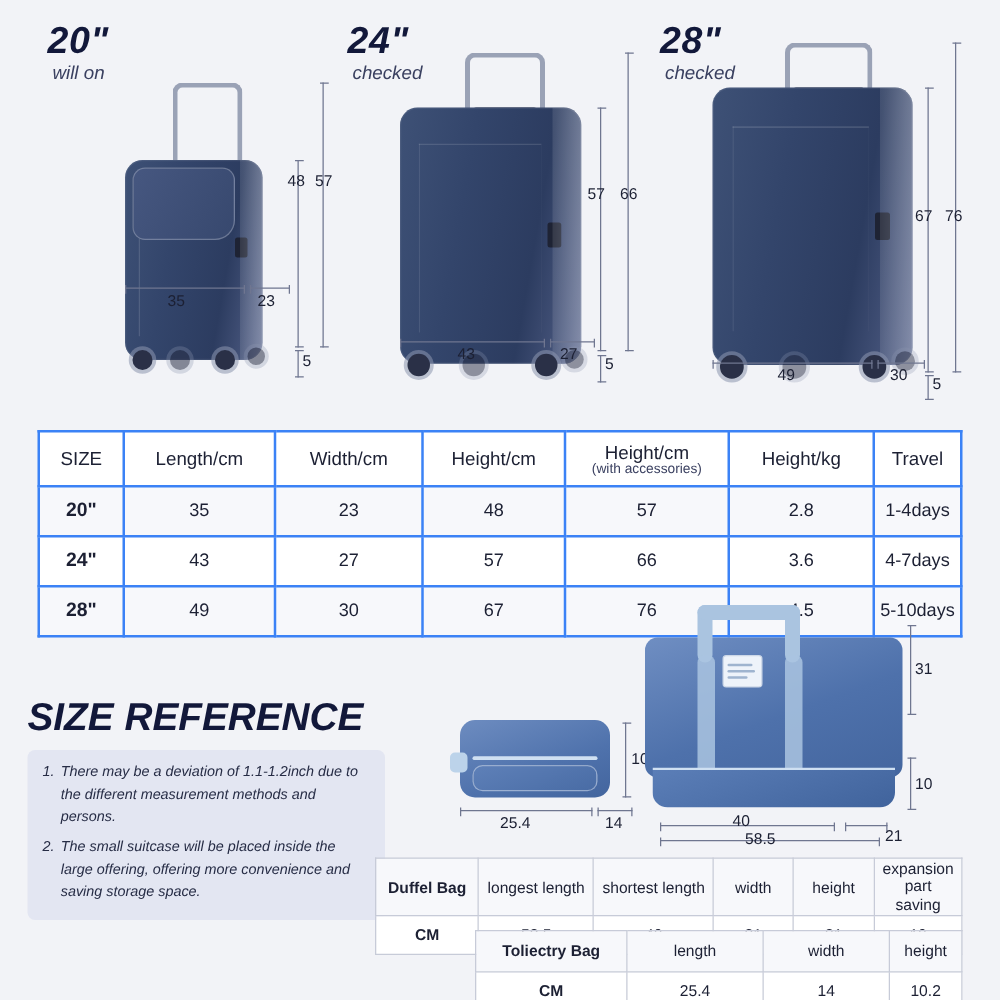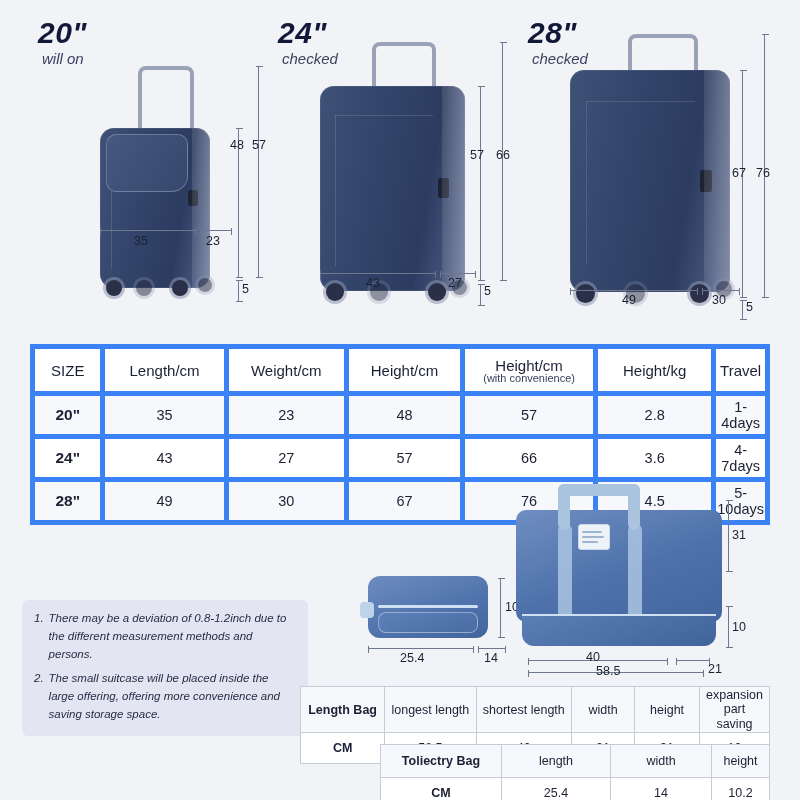--- a/index.html
+++ b/index.html
@@ -68,21 +68,21 @@
   .dim-v:before{top:0;}.dim-v:after{bottom:0;}
   .dim-txt{position:absolute;font-size:12.5px;color:#1c2033;white-space:nowrap;}
 
   
   table{border-collapse:collapse;}
   .maintable{
     position:absolute;left:30px;top:344px;width:740px;
     font-size:14.5px;
   }
   .maintable th,.maintable td{
-    border:5px solid #3b82f6;text-align:center;color:#1c2033;font-weight:normal;
+    border:2px solid #3b82f6;text-align:center;color:#1c2033;font-weight:normal;
     background:#ffffff;
   }
   .maintable thead th{height:38px;font-size:15px;padding:2px 2px;}
   .maintable thead th .sm{display:block;font-size:11px;color:#3a4060;margin-top:-2px;}
   .maintable tbody td{height:36px;}
   .maintable tbody td.first{font-weight:bold;font-size:15.5px;}
   .maintable tbody tr:nth-child(odd) td{background:#f7f8fb;}
 
   
   .sizeref-title{
@@ -236,25 +236,25 @@
     <div class="dim-txt" style="left:726px;top:148px;">76</div>
     <div class="dim-v" style="left:712px;top:282px;height:20px;"></div>
     <div class="dim-txt" style="left:716px;top:282px;">5</div>
   </div>
 
   <table class="maintable">
     <thead>
       <tr>
         <th style="width:62px;">SIZE</th>
         <th style="width:115px;">Length/cm</th>
-        <th style="width:112px;">Weight/cm</th>
+        <th style="width:112px;">Width/cm</th>
         <th style="width:108px;">Height/cm</th>
         <th style="width:125px;">
           <span>Height/cm</span>
-          <span class="sm">(with convenience)</span>
+          <span class="sm">(with accessories)</span>
         </th>
         <th style="width:110px;">Height/kg</th>
         <th>Travel</th>
       </tr>
     </thead>
     <tbody>
       <tr>
         <td class="first">20"</td>
         <td>35</td>
         <td>23</td>
@@ -277,25 +277,26 @@
         <td>49</td>
         <td>30</td>
         <td>67</td>
         <td>76</td>
         <td>4.5</td>
         <td>5-10days</td>
       </tr>
     </tbody>
   </table>
 
+  <div class="sizeref-title">SIZE REFERENCE</div>
 
   <div class="notes">
     <div class="item">
       <span class="num">1.</span>
-      <span>There may be a deviation of 0.8-1.2inch due to the different measurement methods and persons.</span>
+      <span>There may be a deviation of 1.1-1.2inch due to the different measurement methods and persons.</span>
     </div>
     <div class="item">
       <span class="num">2.</span>
       <span>The small suitcase will be placed inside the large offering, offering more convenience and saving storage space.</span>
     </div>
   </div>
 
   <div class="toiletry">
     <div class="shell"></div>
     <div class="zip"></div>
@@ -330,21 +331,21 @@
   <div class="dim-h" style="left:676px;top:660px;width:34px;"></div>
   <div class="dim-txt" style="left:708px;top:662px;">21</div>
   <div class="dim-v" style="left:728px;top:500px;height:72px;"></div>
   <div class="dim-txt" style="left:732px;top:528px;">31</div>
   <div class="dim-v" style="left:728px;top:606px;height:42px;"></div>
   <div class="dim-txt" style="left:732px;top:620px;">10</div>
 
   <table class="bagtable" id="duffel-table">
     <thead>
       <tr>
-        <th class="lbl" style="width:88px;">Length Bag</th>
+        <th class="lbl" style="width:88px;">Duffel Bag</th>
         <th style="width:100px;">longest length</th>
         <th style="width:104px;">shortest length</th>
         <th style="width:62px;">width</th>
         <th style="width:62px;">height</th>
         <th>
           <span class="two">expansion</span>
           <span class="two">part saving</span>
         </th>
       </tr>
     </thead>

